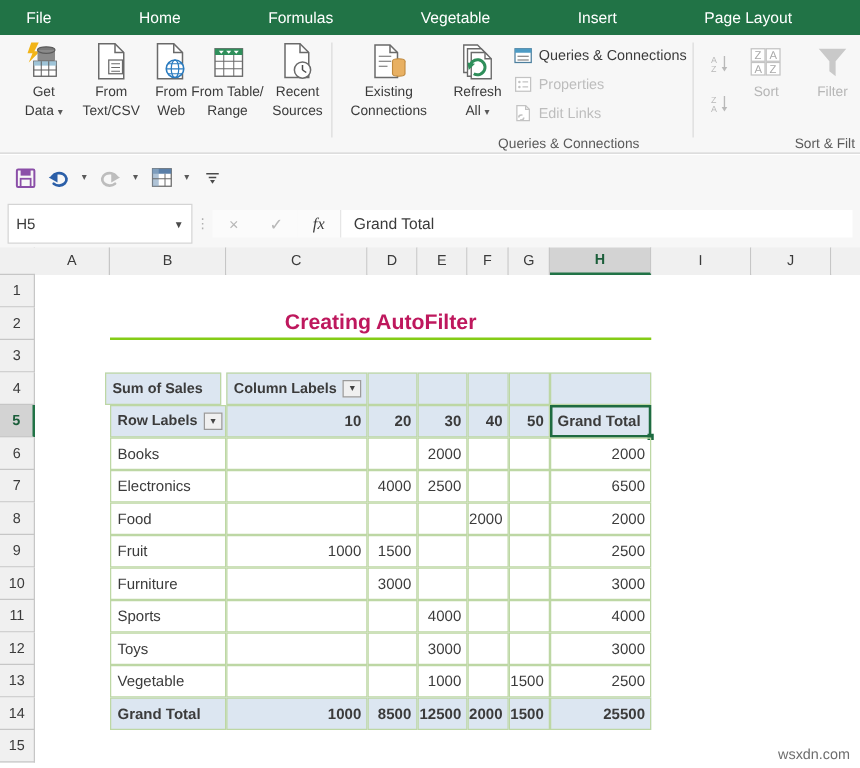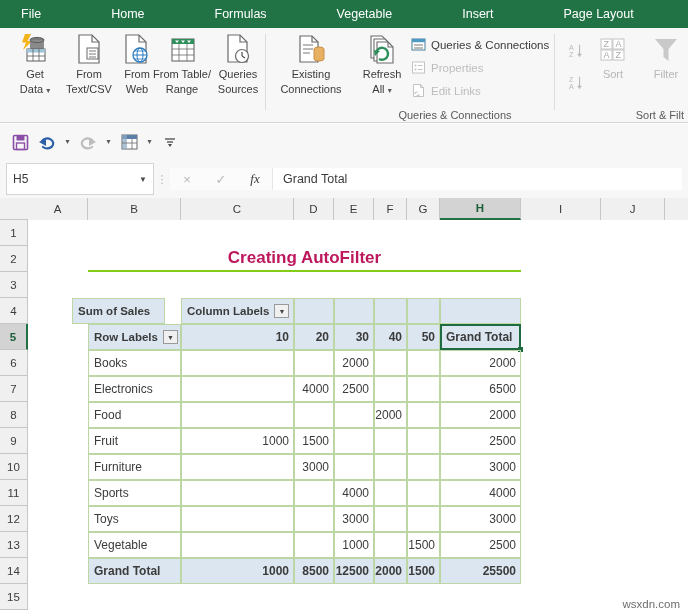--- a/index.html
+++ b/index.html
@@ -228,21 +228,21 @@
       <div class="bigbtn" style="left:207px; width:54px;">
         <span class="ico">
           <svg width="30" height="32" viewBox="0 0 30 32">
             <path d="M5 2 h12 l7 7 v20 h-19 z" fill="#ffffff" stroke="#6a6a6a" stroke-width="1.2"></path>
             <path d="M17 2 v7 h7" fill="none" stroke="#6a6a6a" stroke-width="1.2"></path>
             <circle cx="19" cy="23" r="6.5" fill="#ffffff" stroke="#6a6a6a" stroke-width="1.2"></circle>
             <line x1="19" y1="19" x2="19" y2="23" stroke="#4a4a4a" stroke-width="1.2"></line>
             <line x1="19" y1="23" x2="22" y2="25" stroke="#4a4a4a" stroke-width="1.2"></line>
           </svg>
         </span>
-        <span class="lbl">Queries</span>
+        <span class="lbl">Recent</span>
         <span class="lbl">Sources</span>
       </div>
 
       <div class="sep"></div>
     </div>
 
     <div class="bigbtn" style="left:272px; top:4px; width:78px;">
       <span class="ico">
         <svg width="34" height="32" viewBox="0 0 34 32">
           <path d="M6 3 h12 l6 6 v20 h-18 z" fill="#ffffff" stroke="#6a6a6a" stroke-width="1.2"></path>
@@ -462,21 +462,21 @@
       <div class="rowcell" style="top:286px; height:26px;">12</div>
       <div class="rowcell" style="top:312px; height:26px;">13</div>
       <div class="rowcell" style="top:338px; height:26px;">14</div>
       <div class="rowcell" style="top:364px; height:26px;">15</div>
     </div>
 
     <div class="canvas">
 
       <div class="title" style="left:60px; top:26px; width:433px; height:26px;">Creating AutoFilter</div>
 
-      <div class="cell l pvt-hdr pvt-bd" style="left:44px; top:78px; width:93px; height:26px; font-size:11.5px;">Sum of Sales</div>
+      <div class="cell l pvt-hdr pvt-bd" style="left:56px; top:78px; width:93px; height:26px; font-size:11.5px;">Sum of Sales</div>
       <div class="cell l pvt-hdr pvt-bd" style="left:153px; top:78px; width:113px; height:26px; font-size:11.5px;">
         <span>Column Labels</span>
         <span class="fdrop">▼</span>
       </div>
       <div class="cell pvt-hdr pvt-bd" style="left:266px; top:78px; width:40px; height:26px;"></div>
       <div class="cell pvt-hdr pvt-bd" style="left:306px; top:78px; width:40px; height:26px;"></div>
       <div class="cell pvt-hdr pvt-bd" style="left:346px; top:78px; width:33px; height:26px;"></div>
       <div class="cell pvt-hdr pvt-bd" style="left:379px; top:78px; width:33px; height:26px;"></div>
       <div class="cell pvt-hdr pvt-bd" style="left:412px; top:78px; width:81px; height:26px;"></div>
 

